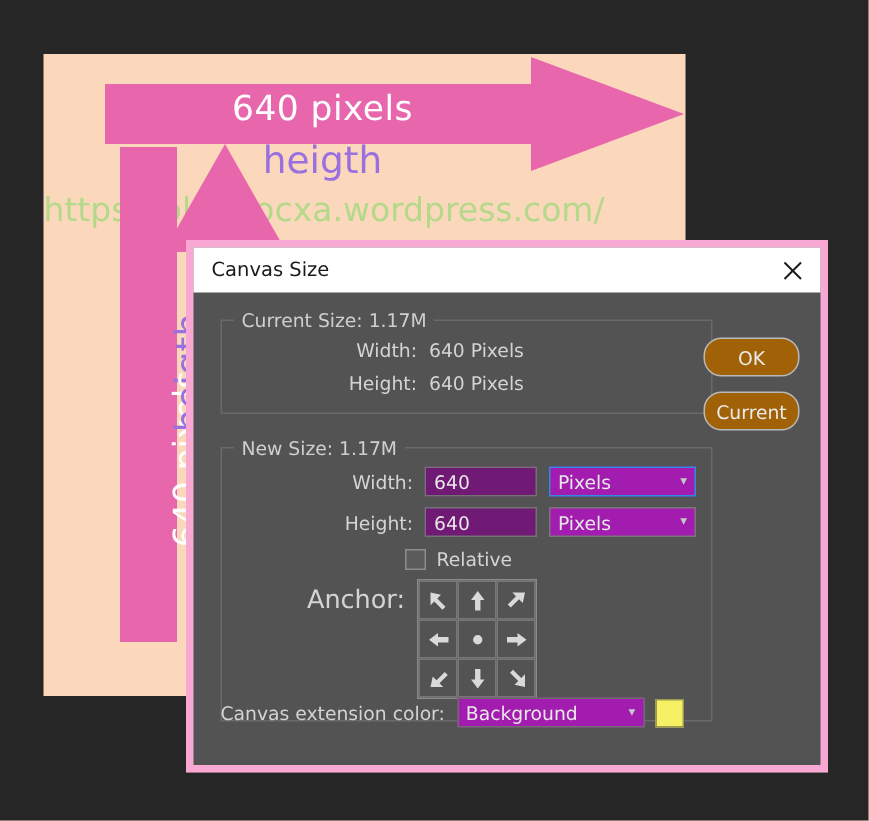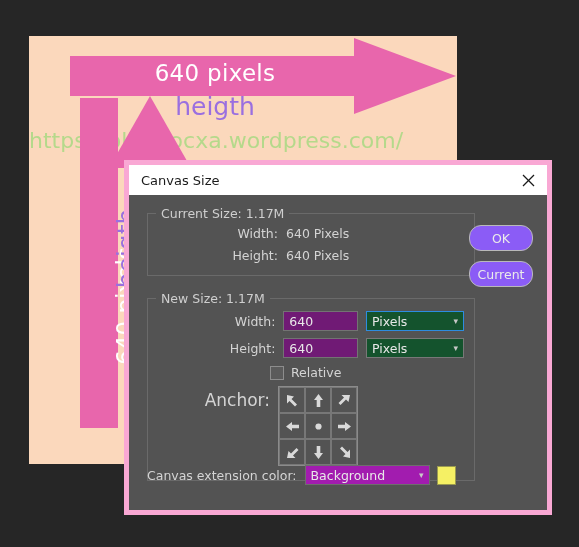--- a/index.html
+++ b/index.html
@@ -135,21 +135,21 @@
     border:1px solid #737373;
     color:#e8e8e8;font-size:12.5px;
     padding:0 5px;
     box-sizing:border-box;
     display:flex;align-items:center;
     font-family:"DejaVu Sans",sans-serif;
   }
   .combo{
     margin-left:8px;
     width:100px;height:20px;
-    background:#14532d;
+    background:#a21caf;
     border:1px solid #787878;
     color:#e8e8e8;font-size:12.5px;
     padding:0 5px;
     box-sizing:border-box;
     display:flex;align-items:center;justify-content:space-between;
     font-family:"DejaVu Sans",sans-serif;
   }
   .combo.focused{border:1px solid #2d8ce0;}
   .chev{font-size:9px;color:#c8c8c8;}
 
@@ -209,21 +209,21 @@
   }
 
   .btn-col{
     position:absolute;right:14px;top:30px;
     display:flex;flex-direction:column;gap:10px;
   }
   .pill{
     width:62px;height:24px;
     border:1px solid #b9b9b9;
     border-radius:12px;
-    background:#8b5cf6;
+    background:#a16207;
     color:#eaeaea;font-size:12.5px;
     display:flex;align-items:center;justify-content:center;
     font-family:"DejaVu Sans",sans-serif;
   }
 </style>
 </head>
 <body>
 
 <div id="photo-canvas">
   <div class="h-arrow-shaft"></div>

